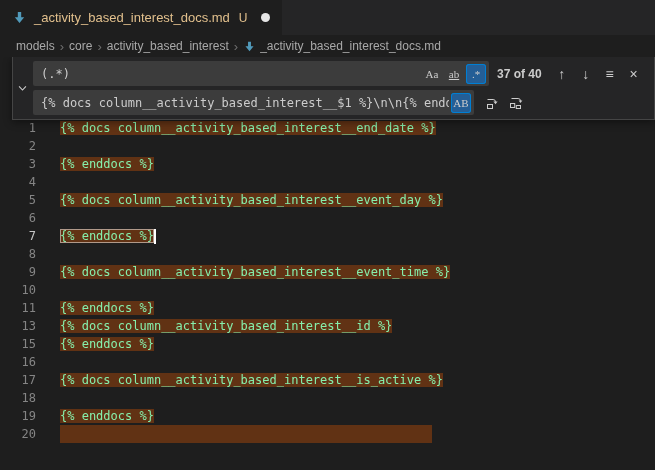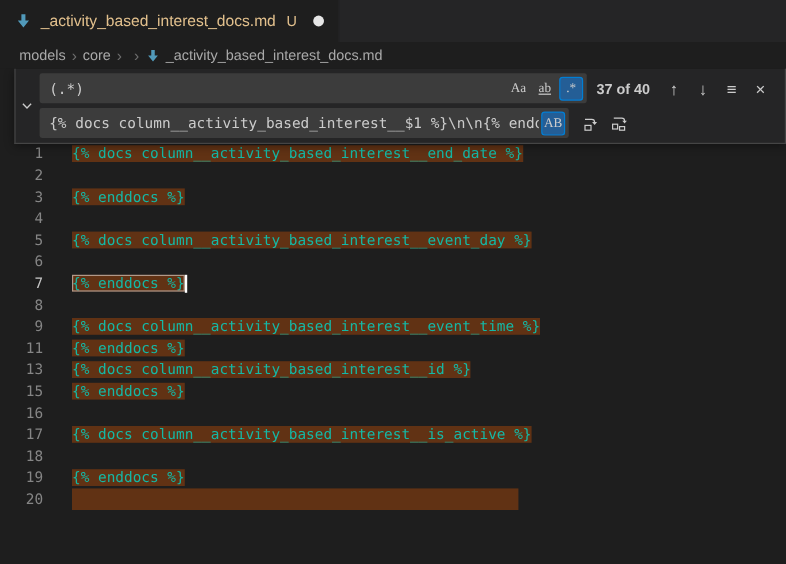--- a/index.html
+++ b/index.html
@@ -35,21 +35,21 @@
   .opt.active { background:#245e96; box-shadow:0 0 0 1px #007fd4 inset; }
   .match-count { color:#cccccc; font-size:12px; margin:0 8px 0 2px; white-space:nowrap;font-weight:bold; }
   .icon-btn { width:22px; height:22px; display:flex; align-items:center; justify-content:center; color:#cccccc; font-size:14px; border-radius:3px; cursor:pointer; flex:none; margin:0 1px; }
 
   
   .editor { padding-top:62px; font-family:"DejaVu Sans Mono", monospace; font-size:12px; line-height:18px; }
   .line { display:flex; height:18px; white-space:pre; }
   .gutter { width:36px; flex:none; text-align:right; color:#858585; }
   .line.current .gutter { color:#c6c6c6; }
   .line-text { margin-left:24px; color:#d4d4d4; }
-  .match { background:#613214; color:#14b8a6; }
+  .match { background:#613214; color:#86efac; }
   .match.current-match { outline:1px solid rgba(255,255,255,.5); outline-offset:-1px; }
   .match.partial { display:inline-block; width:372px; height:18px; }
   .cursor { display:inline-block; width:2px; height:15px; background:#ffffff; vertical-align:middle; }
 
   svg { display:block; }
 </style>
 </head>
 <body>
 
 <div>
@@ -69,20 +69,23 @@
 
   <div class="breadcrumbs" id="breadcrumbs">
       <span class="crumb">
         <span>models</span>
       </span>
       <span class="crumb-sep">›</span>
       <span class="crumb">
         <span>core</span>
       </span>
       <span class="crumb-sep">›</span>
+      <span class="crumb">
+        <span>activity_based_interest</span>
+      </span>
       <span class="crumb-sep">›</span>
       <span class="crumb">
         <span>
           <svg width="13" height="13" viewBox="0 0 16 16">
             <path d="M6.2 2h3.6v5.6H13L8 13.8 3 7.6h3.2z" fill="#519aba"></path>
           </svg>
         </span>
         <span>_activity_based_interest_docs.md</span>
       </span>
     </div>
@@ -139,20 +142,21 @@
     <div class="editor" id="editor-lines">
         <div class="line"><span class="gutter">1</span><span class="line-text"><span class="match">{% docs column__activity_based_interest__end_date %}</span></span></div>
         <div class="line"><span class="gutter">2</span><span class="line-text"></span></div>
         <div class="line"><span class="gutter">3</span><span class="line-text"><span class="match">{% enddocs %}</span></span></div>
         <div class="line"><span class="gutter">4</span><span class="line-text"></span></div>
         <div class="line"><span class="gutter">5</span><span class="line-text"><span class="match">{% docs column__activity_based_interest__event_day %}</span></span></div>
         <div class="line"><span class="gutter">6</span><span class="line-text"></span></div>
         <div class="line current"><span class="gutter">7</span><span class="line-text"><span class="match current-match">{% enddocs %}</span><span class="cursor"></span></span></div>
         <div class="line"><span class="gutter">8</span><span class="line-text"></span></div>
         <div class="line"><span class="gutter">9</span><span class="line-text"><span class="match">{% docs column__activity_based_interest__event_time %}</span></span></div>
+        <div class="line"><span class="gutter">10</span><span class="line-text"></span></div>
         <div class="line"><span class="gutter">11</span><span class="line-text"><span class="match">{% enddocs %}</span></span></div>
         <div class="line"><span class="gutter">13</span><span class="line-text"><span class="match">{% docs column__activity_based_interest__id %}</span></span></div>
         <div class="line"><span class="gutter">15</span><span class="line-text"><span class="match">{% enddocs %}</span></span></div>
         <div class="line"><span class="gutter">16</span><span class="line-text"></span></div>
         <div class="line"><span class="gutter">17</span><span class="line-text"><span class="match">{% docs column__activity_based_interest__is_active %}</span></span></div>
         <div class="line"><span class="gutter">18</span><span class="line-text"></span></div>
         <div class="line"><span class="gutter">19</span><span class="line-text"><span class="match">{% enddocs %}</span></span></div>
         <div class="line"><span class="gutter">20</span><span class="line-text"><span class="match partial"></span></span></div>
       </div>
 

